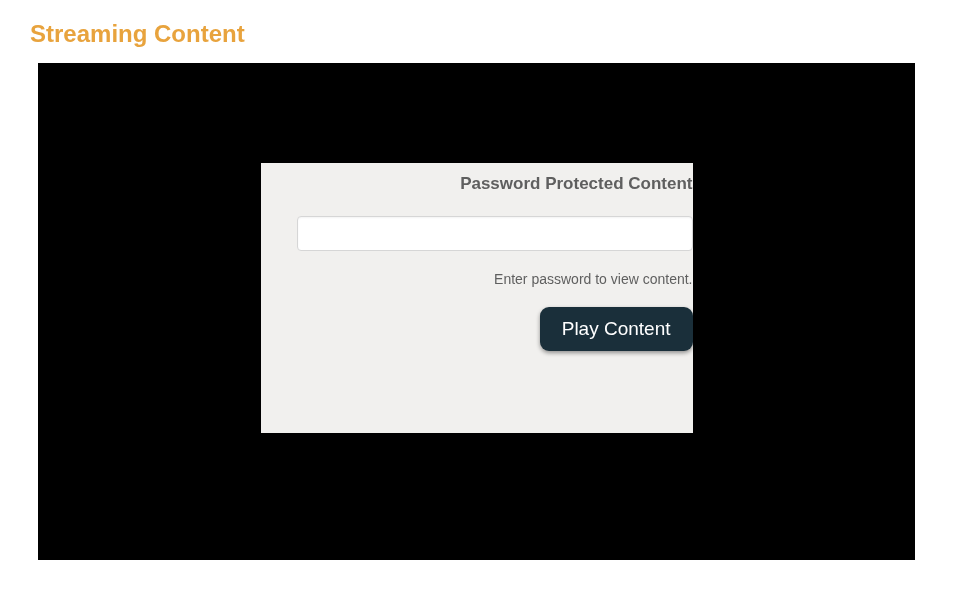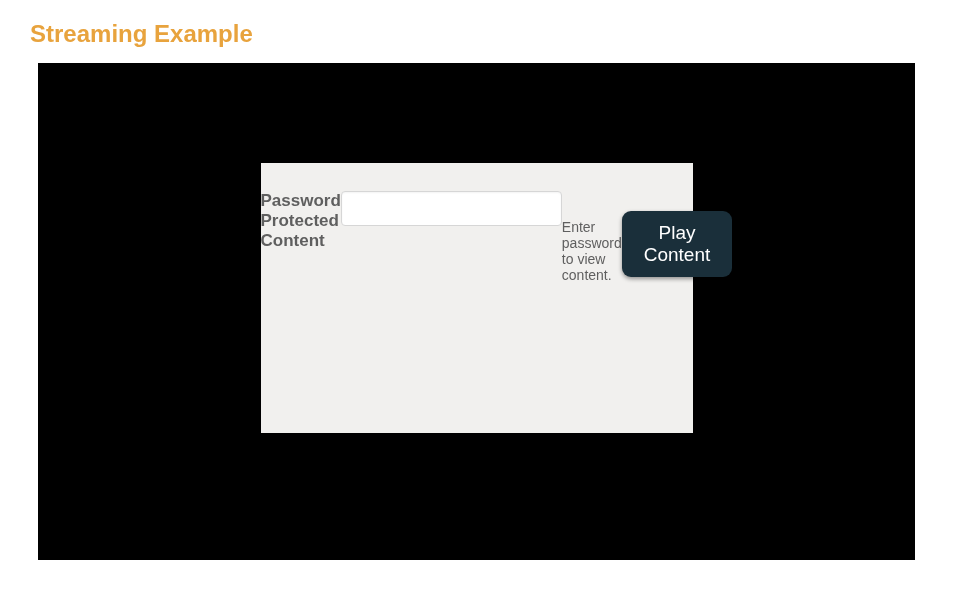--- a/index.html
+++ b/index.html
@@ -31,23 +31,23 @@
       align-items: center;
       justify-content: center;
     }
     .password-panel {
       background: #f1f0ee;
       width: 432px;
       height: 270px;
       position: absolute;
       top: 100px;
       display: flex;
-      flex-direction: row;
-      align-items: flex-start;
-      padding-top: 28px;
+      flex-direction: column;
+      align-items: flex-end;
+      padding-top: 11px;
     }
     .panel-heading {
       color: #5f5f5f;
       font-size: 17px;
       font-weight: bold;
       margin-bottom: 22px;
     }
     .password-input {
       width: 396px;
       height: 35px;
@@ -55,38 +55,38 @@
       border-radius: 4px;
       background: #ffffff;
       padding: 0 10px;
       font-size: 15px;
       outline: none;
       box-shadow: inset 0 1px 2px rgba(0,0,0,0.05);
     }
     .hint-text {
       color: #5f5f5f;
       font-size: 14px;
-      margin-top: 28px;
+      margin-top: 20px;
     }
     .play-button {
       margin-top: 20px;
       background: #1a2f3a;
       color: #ffffff;
       border: none;
       border-radius: 9px;
       padding: 11px 22px;
       font-size: 19px;
       cursor: pointer;
       box-shadow: 0 2px 4px rgba(0,0,0,0.4);
     }
   </style>
 </head>
 <body>
 
-<h2 class="page-title">Streaming Example</h2>
+<h2 class="page-title">Streaming Content</h2>
 
 <div class="video-container">
   <div class="password-panel">
     <div class="panel-heading">Password Protected Content</div>
     <input type="password" class="password-input" value="" style="">
     <div class="hint-text">Enter password to view content.</div>
     <button class="play-button">Play Content</button>
   </div>
 </div>
 

